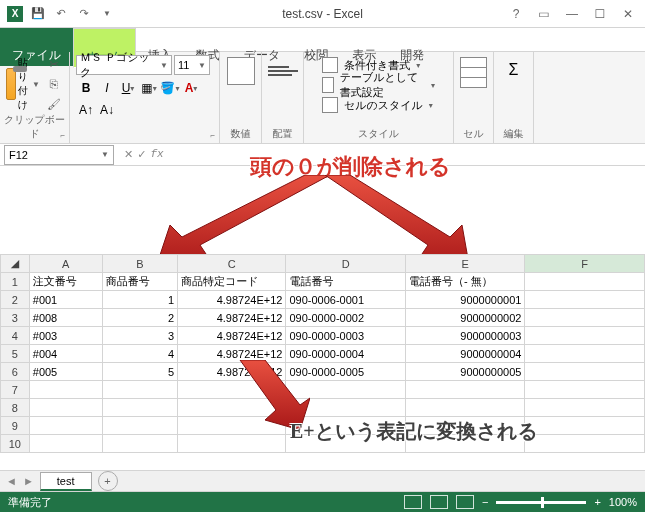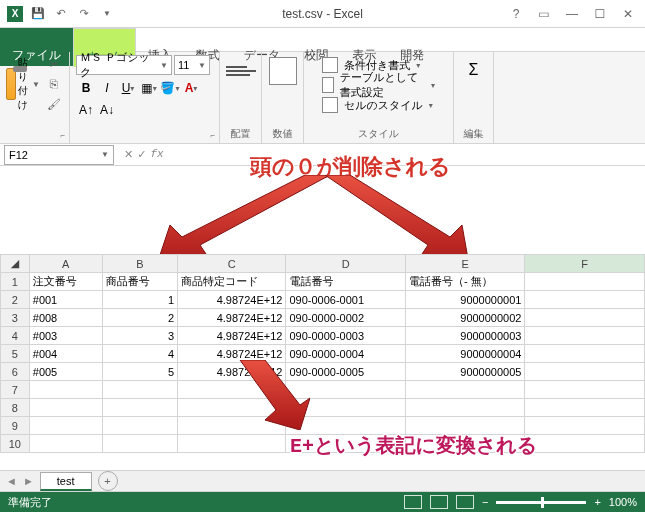--- a/index.html
+++ b/index.html
@@ -44,21 +44,21 @@
 .style-ico{width:16px;height:16px;background:#fff;border:1px solid #888}
 .cells{width:40px}
 .cell-ico{width:26px;height:30px;margin:2px auto;display:flex;flex-direction:column}
 .cell-ico div{flex:1;border:1px solid #888;background:#fff;margin:-0.5px}
 .edit{width:40px}
 .namebox-row{height:22px;border-bottom:1px solid #d4d4d4;display:flex;align-items:center;background:#fff}
 .namebox{width:110px;height:20px;border:1px solid #ababab;margin:1px 4px;padding:2px 4px;font-size:11px;display:flex;align-items:center;justify-content:space-between;background:#fff}
 .fx-btns{display:flex;gap:4px;padding:0 6px;color:#888}
 .fx{font-style:italic;font-family:Liberation Mono, monospace}
 .annotation1{position:absolute;left:250px;top:152px;font-size:22px;font-weight:bold;color:#d4342a;font-family:"MS PGothic",serif;text-shadow:1px 1px 0 #fff,-1px -1px 0 #fff,1px -1px 0 #fff,-1px 1px 0 #fff}
-.annotation2{position:absolute;left:290px;top:432px;font-size:20px;font-weight:bold;color:#be185d;font-family:Liberation Mono, monospace;text-shadow:1px 1px 0 #fff,-1px -1px 0 #fff,1px -1px 0 #fff,-1px 1px 0 #fff}
+.annotation2{position:absolute;left:290px;top:418px;font-size:20px;font-weight:bold;color:#404040;font-family:Liberation Serif, serif;text-shadow:1px 1px 0 #fff,-1px -1px 0 #fff,1px -1px 0 #fff,-1px 1px 0 #fff}
 .arrow{position:absolute;pointer-events:none}
 .grid-area{position:absolute;left:0;top:254px;right:0}
 .grid{border-collapse:collapse;font-size:11px;width:100%}
 .grid th,.grid td{border:1px solid #d4d4d4;height:18px;padding:0 3px;background:#fff}
 .grid th{background:#f0f0f0;color:#444;font-weight:normal;text-align:center}
 .grid .rh{width:26px;background:#f0f0f0;text-align:center}
 .grid .selhdr{background:#d6e9d8}
 .colA{width:66px}.colB{width:68px}.colC{width:98px}.colD{width:108px}.colE{width:108px}.colF{width:108px}
 .num-r{text-align:right}
 .sheet-tabs{position:absolute;bottom:20px;left:0;right:0;height:22px;background:#f0f0f0;display:flex;align-items:center;border-top:1px solid #d4d4d4;border-bottom:1px solid #d4d4d4}
@@ -115,20 +115,21 @@
         <div class="paste-icon"></div>
         <span style="font-size:10px">貼り付け</span>
         <span class="drop">▼</span>
       </div>
       <div class="clip-side">
         <div class="smbtn">✂</div>
         <div class="smbtn">⎘</div>
         <div class="smbtn">🖌</div>
       </div>
     </div>
+    <div class="group-label">クリップボード</div>
     <div class="group-arrow">⌐</div>
   </div>
   <div class="group font">
     <div class="font-row1">
       <div class="font-sel font-name">
           <span>ＭＳ Ｐゴシック</span>
           <span class="drop">▼</span>
         </div>
       <div class="font-sel font-size">
           <span>11</span>
@@ -152,49 +153,57 @@
           <b>A</b>
           <span class="drop">▾</span>
         </div>
     </div>
     <div class="font-row2" style="margin-top:2px">
       <div class="fbtn">A↑</div>
       <div class="fbtn">A↓</div>
     </div>
     <div class="group-arrow">⌐</div>
   </div>
+  <div class="group num">
+    <div class="num-ico"></div>
+    <div class="group-label">数値</div>
+  </div>
   <div class="group align">
     <div class="align-ico">
       <div class="aline" style="width:70%"></div>
         <div class="aline"></div>
         <div class="aline" style="width:80%"></div>
     </div>
     <div class="group-label">配置</div>
   </div>
-  <div class="group num">
-    <div class="num-ico"></div>
-    <div class="group-label">数値</div>
-  </div>
   <div class="group styles">
     <div class="style-row">
         <div class="style-ico"></div>
         <span>条件付き書式</span>
         <span class="drop">▾</span>
       </div>
     <div class="style-row">
         <div class="style-ico"></div>
         <span>テーブルとして書式設定</span>
         <span class="drop">▾</span>
       </div>
     <div class="style-row">
         <div class="style-ico"></div>
         <span>セルのスタイル</span>
         <span class="drop">▾</span>
       </div>
     <div class="group-label">スタイル</div>
+  </div>
+  <div class="group cells">
+    <div class="cell-ico">
+        <div></div>
+        <div></div>
+        <div></div>
+      </div>
+    <div class="group-label">セル</div>
   </div>
   <div class="group edit">
     <div style="font-size:16px;text-align:center;padding:6px">Σ</div>
     <div class="group-label">編集</div>
   </div>
 </div>
 
 <div class="namebox-row">
   <div class="namebox">
       <span>F12</span>

